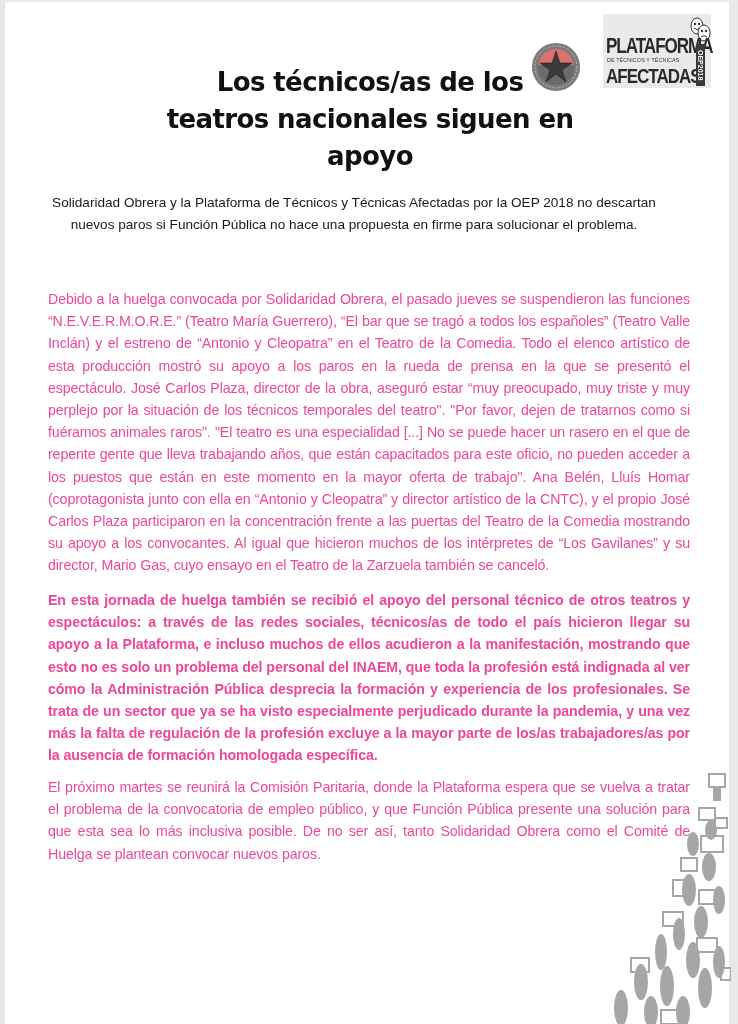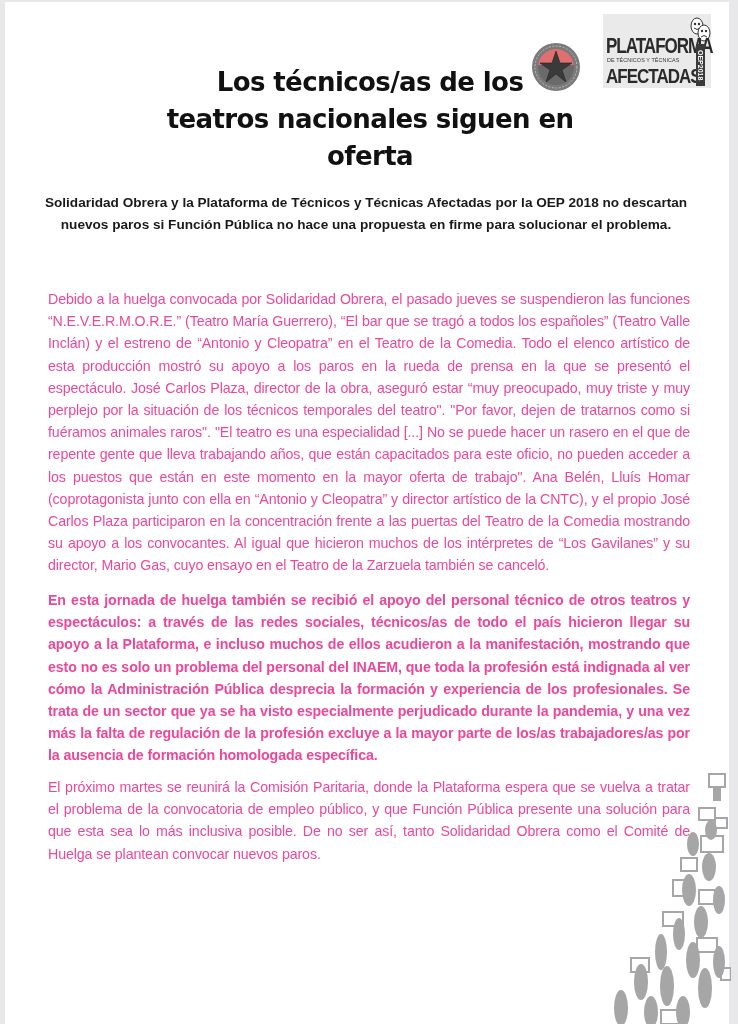--- a/index.html
+++ b/index.html
@@ -40,22 +40,22 @@
       height: 40px; text-align: center;
     }
     .logo-plat .masks { position: absolute; left: 86px; top: 2px; width: 22px; height: 28px; }
     .title {
       position: absolute; left: 160px; top: 62px; width: 410px;
       text-align: center; font-weight: bold; font-size: 26px; line-height: 37px;
       color: #111111; margin: 0;
       font-family: "DejaVu Sans", sans-serif; letter-spacing: -0.6px;
     }
     .subtitle {
-      position: absolute; left: 36px; top: 190px; width: 650px;
-      text-align: center; font-weight: bold; font-size: 13.6px; line-height: 22px;
+      position: absolute; left: 24px; top: 190px; width: 650px;
+      text-align: center; font-weight: normal; font-size: 13.6px; line-height: 22px;
       color: #1a1a1a; margin: 0;
     }
     .body-text {
       position: absolute; left: 43px; width: 642px; margin: 0;
       text-align: justify; font-size: 14.2px; line-height: 22.2px; color: #ec4899;
       letter-spacing: -0.1px;
     }
     .p1 { top: 286px; }
     .p2 { top: 587px; font-weight: bold; }
     .p3 { top: 774px; }
@@ -91,21 +91,21 @@
       <circle cx="13" cy="15" r="1.2" fill="#333"></circle>
         <circle cx="17" cy="15" r="1.2" fill="#333"></circle>
       <path d="M12 21 Q15 18 18 21" stroke="#333" fill="none" stroke-width="1"></path>
     </svg>
     <div class="t1">PLATAFORMA</div>
     <div class="t2">DE TÉCNICOS Y TÉCNICAS</div>
     <div class="t3">AFECTADAS</div>
     <div class="t4">OEP2018</div>
   </div>
 
-  <h1 class="title">Los técnicos/as de los teatros nacionales siguen en oferta</h1>
+  <h1 class="title">Los técnicos/as de los teatros nacionales siguen en apoyo</h1>
 
   <p class="subtitle">Solidaridad Obrera y la Plataforma de Técnicos y Técnicas Afectadas por la OEP 2018 no descartan nuevos paros si Función Pública no hace una propuesta en firme para solucionar el problema.</p>
 
   <p class="body-text p1">Debido a la huelga convocada por Solidaridad Obrera, el pasado jueves se suspendieron las funciones “N.E.V.E.R.M.O.R.E.” (Teatro María Guerrero), “El bar que se tragó a todos los españoles” (Teatro Valle Inclán) y el estreno de “Antonio y Cleopatra” en el Teatro de la Comedia. Todo el elenco artístico de esta producción mostró su apoyo a los paros en la rueda de prensa en la que se presentó el espectáculo. José Carlos Plaza, director de la obra, aseguró estar “muy preocupado, muy triste y muy perplejo por la situación de los técnicos temporales del teatro". "Por favor, dejen de tratarnos como si fuéramos animales raros". "El teatro es una especialidad [...] No se puede hacer un rasero en el que de repente gente que lleva trabajando años, que están capacitados para este oficio, no pueden acceder a los puestos que están en este momento en la mayor oferta de trabajo". Ana Belén, Lluís Homar (coprotagonista junto con ella en “Antonio y Cleopatra” y director artístico de la CNTC), y el propio José Carlos Plaza participaron en la concentración frente a las puertas del Teatro de la Comedia mostrando su apoyo a los convocantes. Al igual que hicieron muchos de los intérpretes de “Los Gavilanes” y su director, Mario Gas, cuyo ensayo en el Teatro de la Zarzuela también se canceló.</p>
   <p class="body-text p2">En esta jornada de huelga también se recibió el apoyo del personal técnico de otros teatros y espectáculos: a través de las redes sociales, técnicos/as de todo el país hicieron llegar su apoyo a la Plataforma, e incluso muchos de ellos acudieron a la manifestación, mostrando que esto no es solo un problema del personal del INAEM, que toda la profesión está indignada al ver cómo la Administración Pública desprecia la formación y experiencia de los profesionales. Se trata de un sector que ya se ha visto especialmente perjudicado durante la pandemia, y una vez más la falta de regulación de la profesión excluye a la mayor parte de los/as trabajadores/as por la ausencia de formación homologada específica.</p>
   <p class="body-text p3">El próximo martes se reunirá la Comisión Paritaria, donde la Plataforma espera que se vuelva a tratar el problema de la convocatoria de empleo público, y que Función Pública presente una solución para que esta sea lo más inclusiva posible. De no ser así, tanto Solidaridad Obrera como el Comité de Huelga se plantean convocar nuevos paros.</p>
 
   <svg class="crowd" viewBox="0 0 130 254">
     <g fill="#a6a6a6" stroke="none">
       <rect x="108" y="2" width="16" height="13" fill="none" stroke="#a6a6a6" stroke-width="2"></rect>

